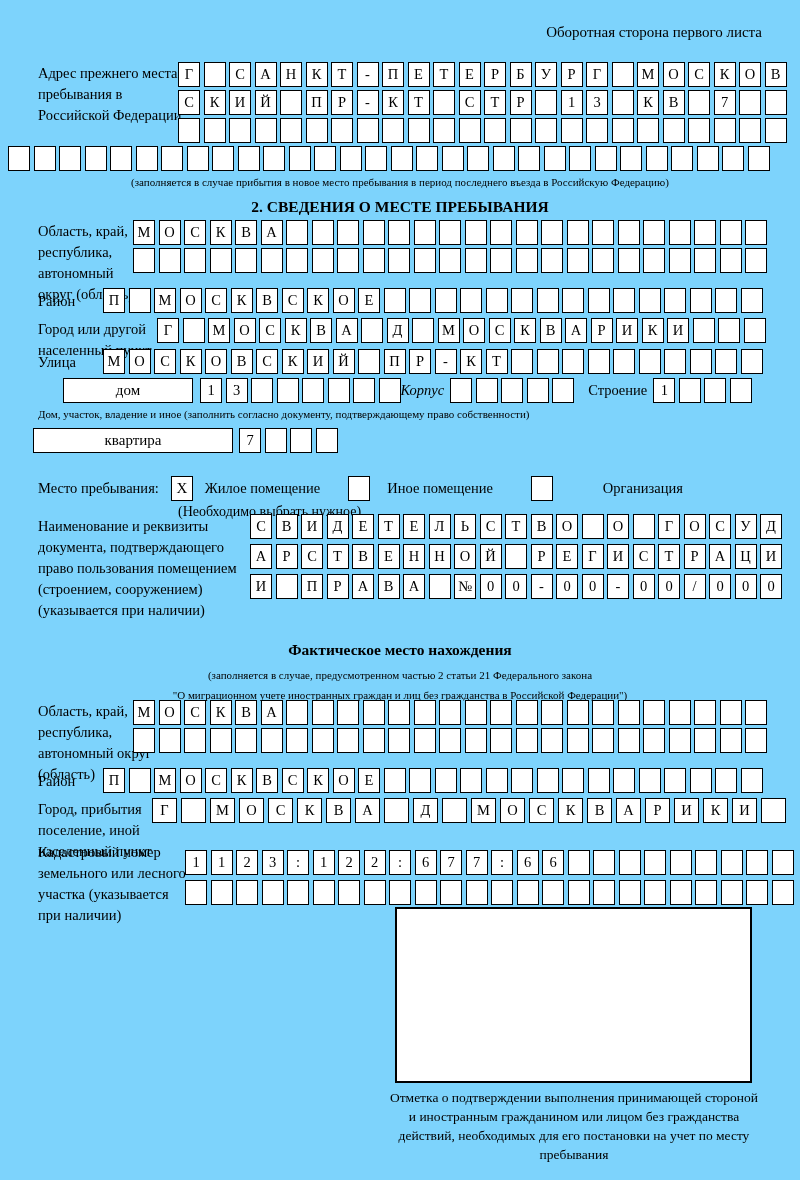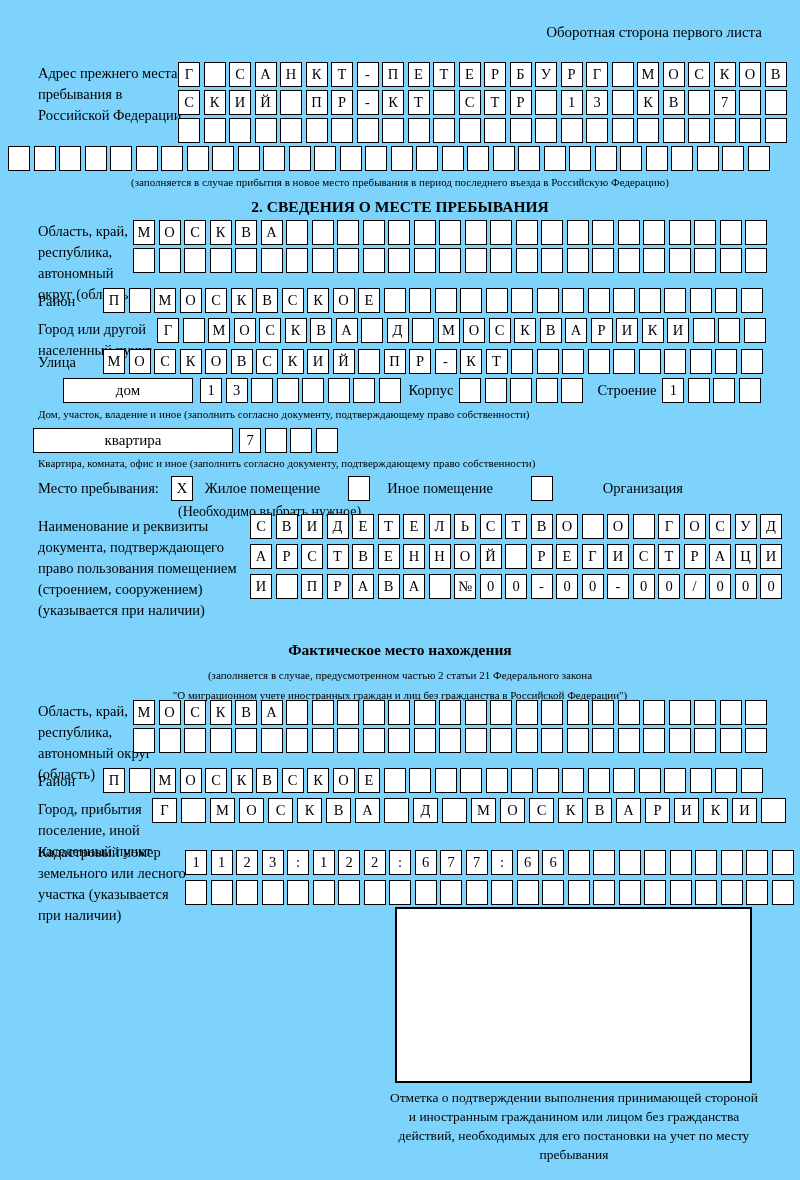--- a/index.html
+++ b/index.html
@@ -310,21 +310,21 @@
     <div class="cells" style="margin-left:7px;">
         <span class="cell">1</span>
         <span class="cell">3</span>
         <span class="cell"></span>
         <span class="cell"></span>
         <span class="cell"></span>
         <span class="cell"></span>
         <span class="cell"></span>
         <span class="cell"></span>
       </div>
-    <span class="inline-lbl" style="margin-left:8px;margin-right:6px;">Корпус</span>
+    <span class="inline-lbl" style="margin-left:0;margin-right:6px;font-style:italic;">Корпус</span>
     <div class="cells">
         <span class="cell"></span>
         <span class="cell"></span>
         <span class="cell"></span>
         <span class="cell"></span>
         <span class="cell"></span>
       </div>
     <span class="inline-lbl" style="margin-left:14px;margin-right:6px;">Строение</span>
     <div class="cells">
         <span class="cell">1</span>
@@ -337,21 +337,20 @@
 
   <div class="abs hrow" style="left:33px;top:428px;">
     <div class="labelbox" style="width:200px;">квартира</div>
     <div class="cells" style="margin-left:6px;">
         <span class="cell">7</span>
         <span class="cell"></span>
         <span class="cell"></span>
         <span class="cell"></span>
       </div>
   </div>
-  <div class="abs note" style="left:38px;top:457px;">Квартира, комната, офис и иное (заполнить согласно документу, подтверждающему право собственности)</div>
 
   <div class="abs hrow" style="left:38px;top:476px;">
     <span class="inline-lbl">Место пребывания:</span>
     <span class="checkbox" style="margin-left:12px;">X</span>
     <span class="inline-lbl" style="margin-left:12px;">Жилое помещение</span>
     <span class="checkbox" style="margin-left:28px;"></span>
     <span class="inline-lbl" style="margin-left:17px;">Иное помещение</span>
     <span class="checkbox" style="margin-left:38px;"></span>
     <span class="inline-lbl" style="margin-left:50px;">Организация</span>
   </div>

